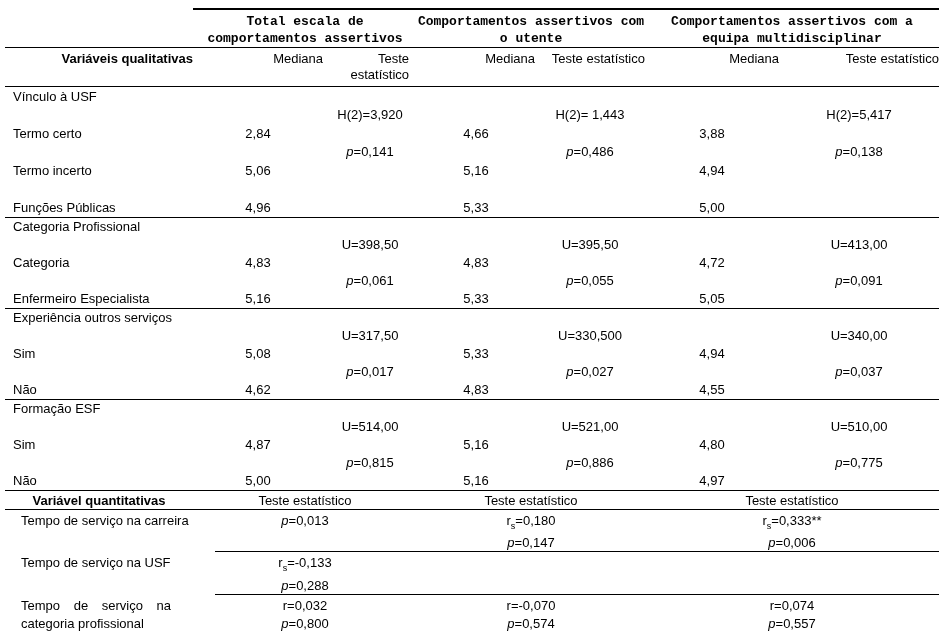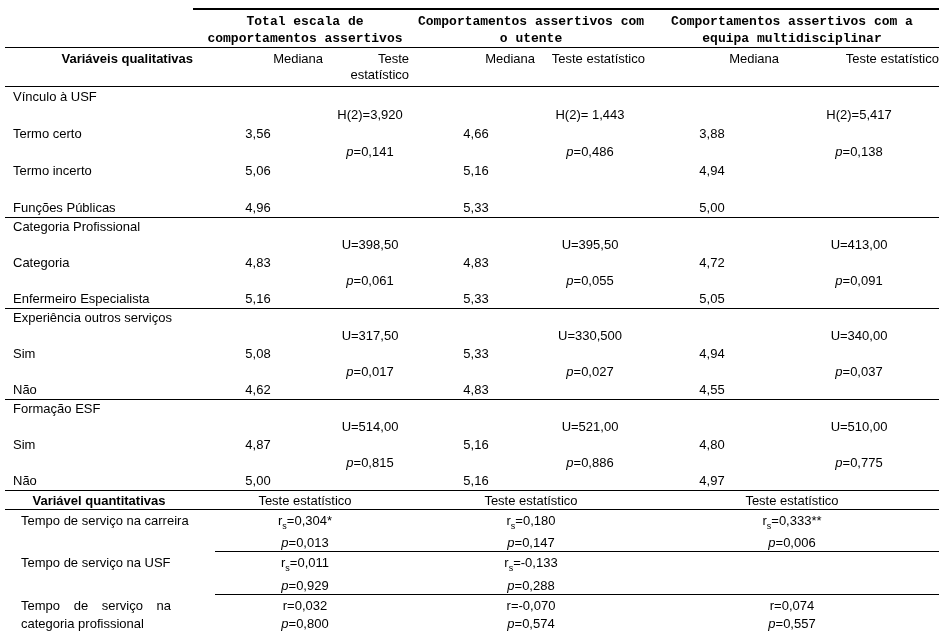--- a/index.html
+++ b/index.html
@@ -68,21 +68,21 @@
     <div class="shcell" style="grid-column:6">Mediana</div>
     <div class="shcell" style="grid-column:7">Teste estatístico</div>
   </div>
 
   <div class="qsec grid7 rows7">
     <div class="c lab" style="grid-area:1/1">Vínculo à USF</div>
     <div class="c ctr" style="grid-area:2/3">H(2)=3,920</div>
     <div class="c ctr" style="grid-area:2/5">H(2)= 1,443</div>
     <div class="c ctr" style="grid-area:2/7">H(2)=5,417</div>
     <div class="c lab" style="grid-area:3/1">Termo certo</div>
-    <div class="c ctr" style="grid-area:3/2">3,56</div>
+    <div class="c ctr" style="grid-area:3/2">2,84</div>
     <div class="c ctr" style="grid-area:3/4">4,66</div>
     <div class="c ctr" style="grid-area:3/6">3,88</div>
     <div class="c ctr" style="grid-area:4/3"><i>p</i>=0,141</div>
     <div class="c ctr" style="grid-area:4/5"><i>p</i>=0,486</div>
     <div class="c ctr" style="grid-area:4/7"><i>p</i>=0,138</div>
     <div class="c lab" style="grid-area:5/1">Termo incerto</div>
     <div class="c ctr" style="grid-area:5/2">5,06</div>
     <div class="c ctr" style="grid-area:5/4">5,16</div>
     <div class="c ctr" style="grid-area:5/6">4,94</div>
     <div class="c lab" style="grid-area:7/1">Funções Públicas</div>
@@ -148,39 +148,34 @@
   <div class="quant-header grid4">
     <div class="qh bold">Variável quantitativas</div>
     <div class="qh">Teste estatístico</div>
     <div class="qh">Teste estatístico</div>
     <div class="qh">Teste estatístico</div>
   </div>
 
   <div class="quant-row grid4 sep">
     <div class="qlabel">Tempo de serviço na carreira</div>
     <div class="qstat">
-      <div>r<sub>s</sub>=0,304*</div>
       <div><i>p</i>=0,013</div>
     </div>
     <div class="qstat">
       <div>r<sub>s</sub>=0,180</div>
       <div><i>p</i>=0,147</div>
     </div>
     <div class="qstat">
       <div>r<sub>s</sub>=0,333**</div>
       <div><i>p</i>=0,006</div>
     </div>
   </div>
 
   <div class="quant-row grid4 sep">
     <div class="qlabel">Tempo de serviço na USF</div>
-    <div class="qstat">
-      <div>r<sub>s</sub>=0,011</div>
-      <div><i>p</i>=0,929</div>
-    </div>
     <div class="qstat">
       <div>r<sub>s</sub>=-0,133</div>
       <div><i>p</i>=0,288</div>
     </div>
   </div>
 
   <div class="quant-row grid4">
     <div class="qlabel justify">Tempo de serviço na categoria profissional</div>
     <div class="qstat">
       <div>r=0,032</div>

